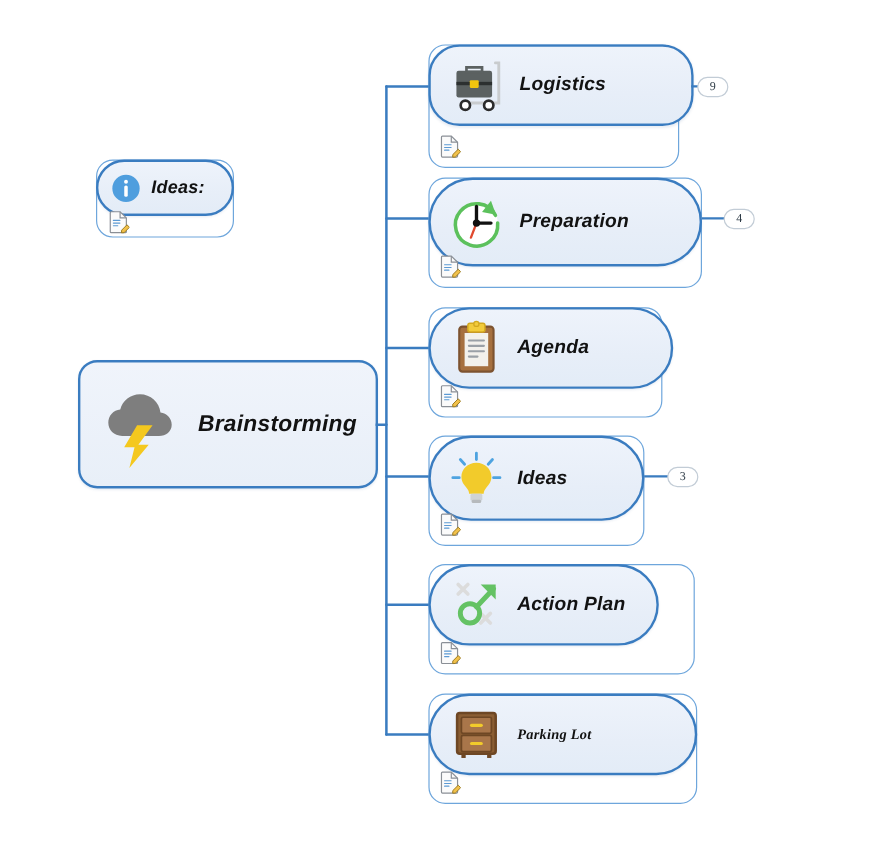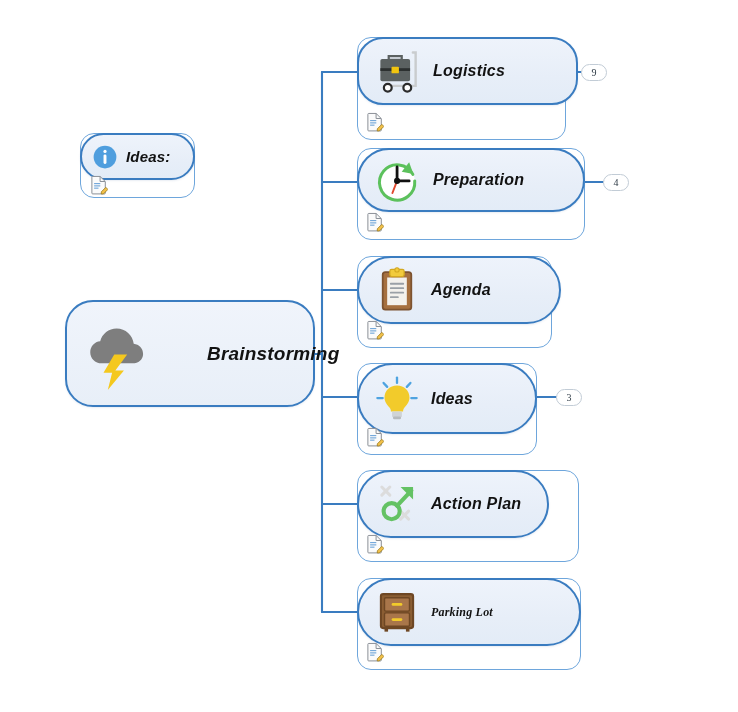--- a/index.html
+++ b/index.html
@@ -86,23 +86,22 @@
     color: #2e3b46;
     font-size: 10px;
     line-height: 15px;
     text-align: center;
     font-family: "Liberation Serif", serif;
   }
 
   
   #central .pill {
     background: linear-gradient(180deg, #f0f4fb 0%, #e8eff8 100%);
-    border-radius: 28px;
+    border-radius: 16px;
     border-width: 2.4px;
-    gap: 42px;
   }
 </style>
 </head>
 <body>
 
 <div id="canvas">
 
   <svg id="connectors" viewBox="0 0 738 712" width="738" height="712">
     <g fill="none" stroke="#3a7cc0" stroke-width="2.1" stroke-linecap="round" stroke-linejoin="round">
 
@@ -191,21 +190,21 @@
             <path d="M5 14.5h4"></path>
         </g>
         <path d="M17.6 13.6l2.3 2.3-5 5-2.4.1.1-2.4z" fill="#f2c14a" stroke="#9a7a20" stroke-width="0.9"></path>
       </svg>
     </span>
   </div>
   <span class="badge" style="left:581px; top:64px;">9</span>
 
   <div class="node" style="left:357px; top:148px; width:228px; height:92px;">
     <div class="card" style="width:228px; height:92px;"></div>
-    <div class="pill" style="width:228px; height:64px; padding:0 13px;">
+    <div class="pill" style="width:228px; height:74px; padding:0 13px;">
       <span class="ic" style="width:52px; height:52px;">
         <svg viewBox="0 0 56 56" width="52" height="52" aria-hidden="true">
           <circle cx="27" cy="29" r="19" fill="#ffffff"></circle>
           <path d="M44 22a19 19 0 1 0 2 7" fill="none" stroke="#5cc15c" stroke-width="3.2" stroke-linecap="round"></path>
           <path d="M40 9l4.5 12.5L32 19z" fill="#5cc15c"></path>
           <path d="M27 29V14" stroke="#111111" stroke-width="3" stroke-linecap="round"></path>
           <path d="M27 29h13" stroke="#111111" stroke-width="3" stroke-linecap="round"></path>
           <path d="M27 29l-5 13" stroke="#e04a2f" stroke-width="2.1" stroke-linecap="round"></path>
           <circle cx="27" cy="29" r="3.3" fill="#111111"></circle>
         </svg>

